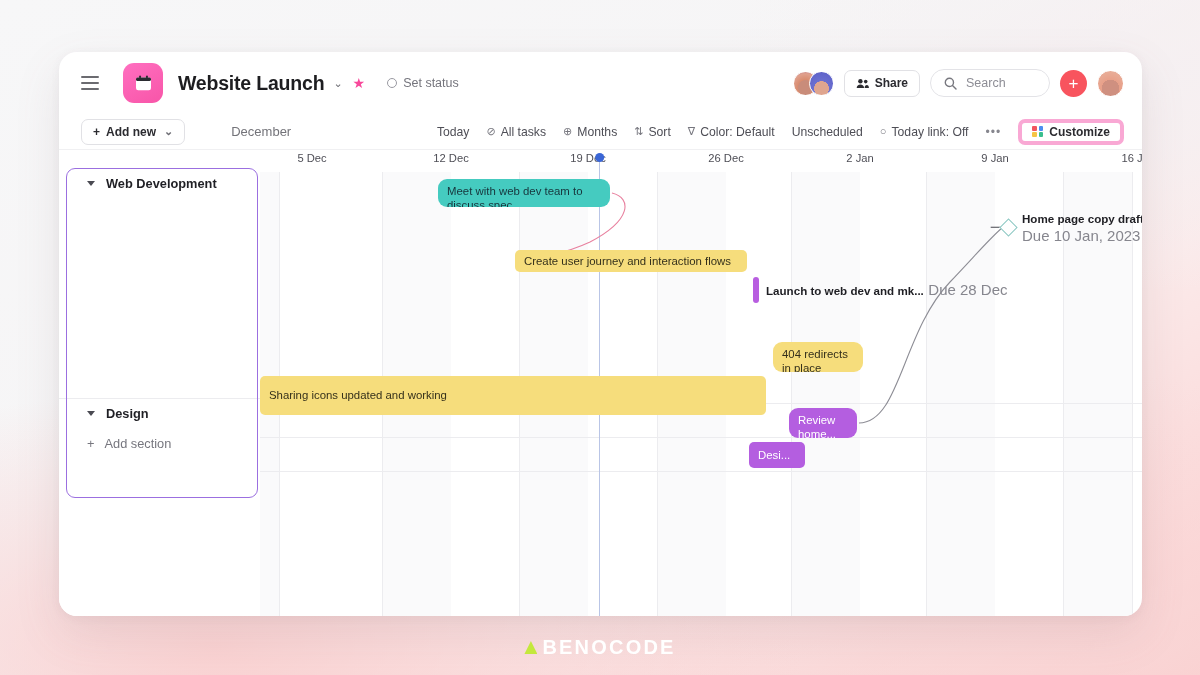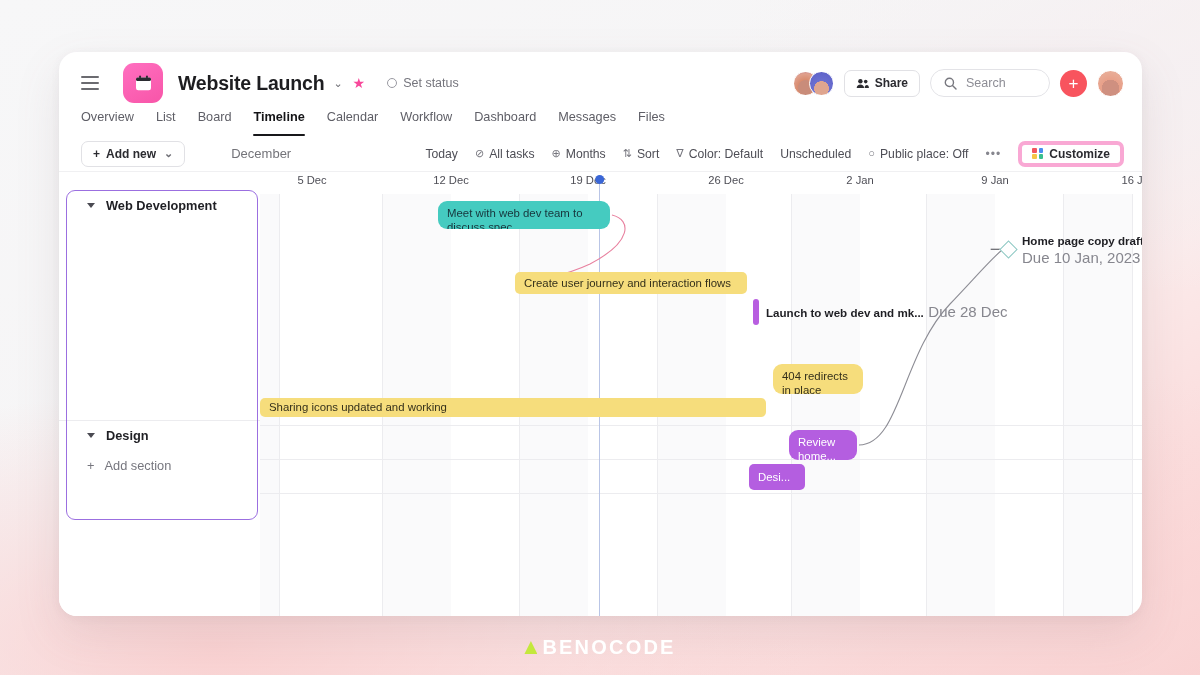--- a/index.html
+++ b/index.html
@@ -177,31 +177,20 @@
           <circle cx="5.4" cy="5.4" r="4.1" fill="none" stroke="#78787f" stroke-width="1.4"></circle>
           <line x1="8.5" y1="8.5" x2="12" y2="12" stroke="#78787f" stroke-width="1.4" stroke-linecap="round"></line>
         </svg>
         <span class="ph">Search</span>
       </div>
       <button id="add-button">+</button>
       <span class="avatar av-c" id="profile-avatar"></span>
     </div>
   </div>
 
-  <div id="tab-bar">
-    <div class="tab">Overview</div>
-    <div class="tab">List</div>
-    <div class="tab">Board</div>
-    <div class="tab active">Timeline</div>
-    <div class="tab">Calendar</div>
-    <div class="tab">Workflow</div>
-    <div class="tab">Dashboard</div>
-    <div class="tab">Messages</div>
-    <div class="tab">Files</div>
-  </div>
 
   <div id="toolbar">
     <div id="add-new-button">
       <span>+</span>
       <span>Add new</span>
       <span class="chev" style="margin-left:2px">⌄</span>
     </div>
     <div id="month-label">December</div>
 
     <div id="toolbar-right">
@@ -222,21 +211,21 @@
       </div>
       <div class="tb-item">
         <span class="tb-ico">∇</span>
         <span>Color: Default</span>
       </div>
       <div class="tb-item">
         <span>Unscheduled</span>
       </div>
       <div class="tb-item">
         <span class="tb-ico">○</span>
-        <span>Public place: Off</span>
+        <span>Today link: Off</span>
       </div>
       <div class="tb-item" style="color:#86868e;letter-spacing:1px">•••</div>
       <div id="customize-button">
         <span class="cust-grid">
           <i style="background:#f2555f"></i>
             <i style="background:#4a8df0"></i>
           <i style="background:#f6c445"></i>
             <i style="background:#39bf8e"></i>
         </span>
         <span>Customize</span>
@@ -319,21 +308,21 @@
           <span class="ms-bar" style="height:26px;background:#b85ee0"></span>
           <span class="ms-text">
             <span class="t">Launch to web dev and mk...</span>
             <span class="d">Due 28 Dec</span>
           </span>
         </div>
 
 
         <div class="bar wrap" style="left:513px;top:170px;width:90px;height:30px;background:#f6dd7c;color:#34301b">404 redirects in place</div>
 
-        <div class="bar" style="left:0px;top:204px;width:506px;height:19px;background:#f6dd7c;color:#34301b">Sharing icons updated and working</div>
+        <div class="bar" style="left:0px;top:204px;width:506px;height:39px;background:#f6dd7c;color:#34301b">Sharing icons updated and working</div>
 
         <div class="milestone" style="left:742px;top:37px">
           <span class="arrow-in">⟶</span>
           <span class="diamond"></span>
           <span class="ms-text">
             <span class="t">Home page copy drafted</span>
             <span class="d">Due 10 Jan, 2023</span>
           </span>
         </div>
 

